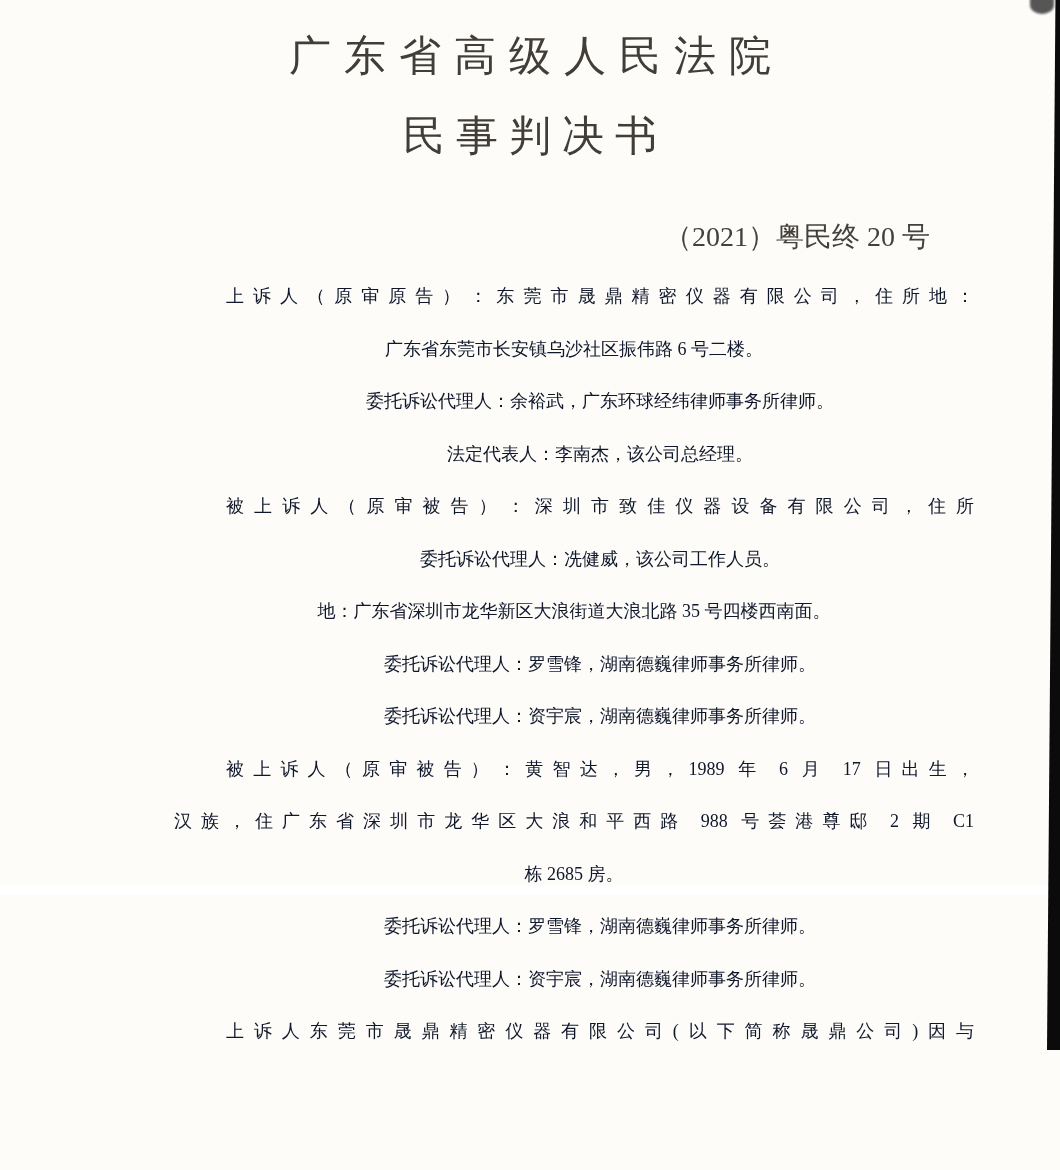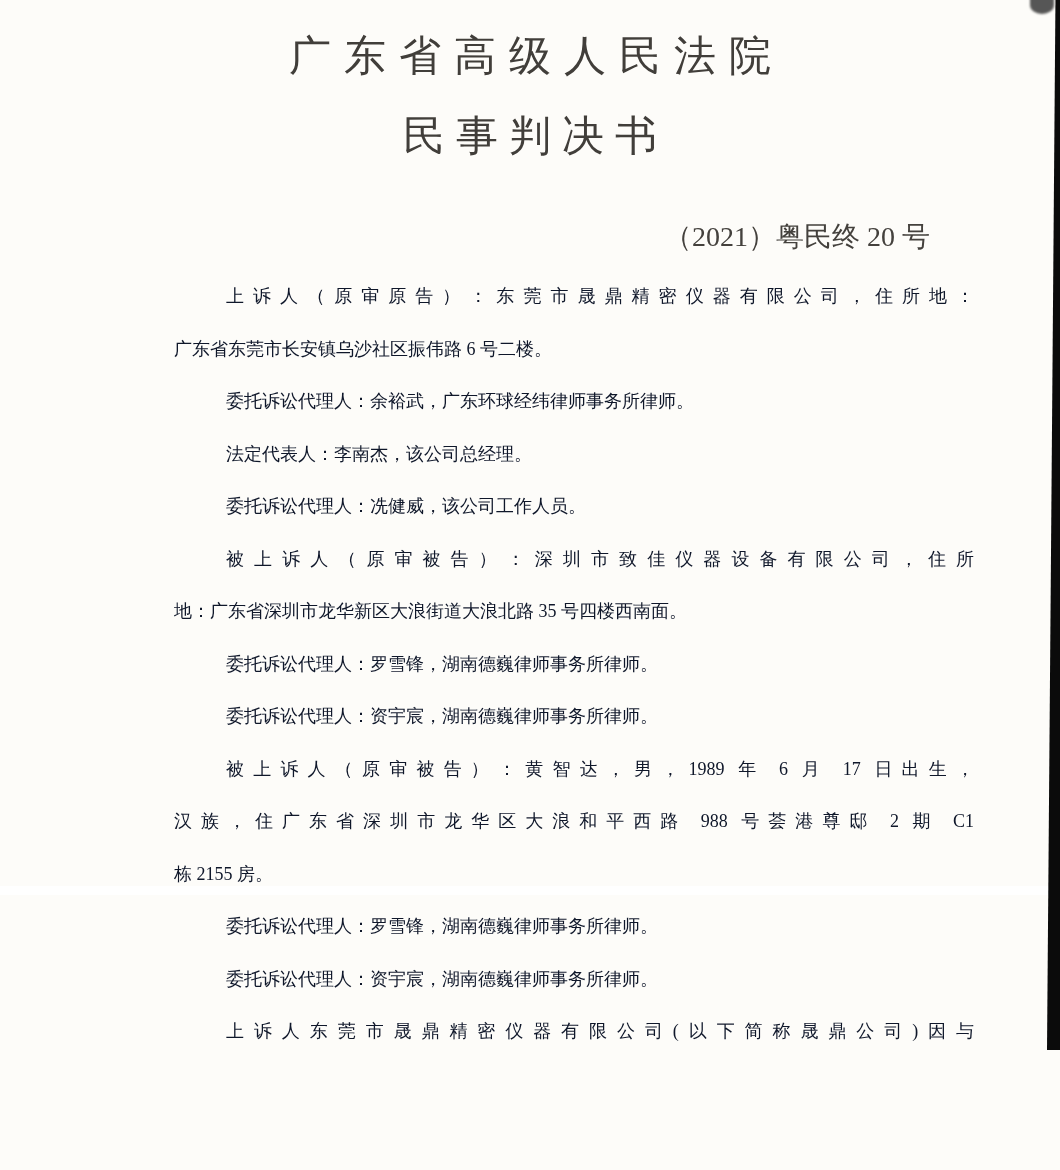--- a/index.html
+++ b/index.html
@@ -51,21 +51,21 @@
   .doc-body {
     position: absolute;
     top: 270px;
     left: 130px;
     width: 800px;
     font-size: 18px;
     line-height: 52.5px;
     color: #0f172a;
     margin-left: 44px;
   }
-  .line { text-align: left; }
+  .line { text-align: center; }
   .line.indent { text-indent: 52px; }
   .line.justify { text-align: justify; text-align-last: justify; }
   .page-number {
     position: absolute;
     top: 1120px;
     left: 905px;
     font-size: 26px;
     color: #6b6864;
   }
   .scan-band {
@@ -119,28 +119,28 @@
 
   <div class="doc-type">民事判决书</div>
 
   <div class="case-number">（2021）粤民终 20 号</div>
 
   <div class="doc-body">
       <div class="line indent justify">上诉人（原审原告）：东莞市晟鼎精密仪器有限公司，住所地：</div>
       <div class="line">广东省东莞市长安镇乌沙社区振伟路 6 号二楼。</div>
       <div class="line indent">委托诉讼代理人：余裕武，广东环球经纬律师事务所律师。</div>
       <div class="line indent">法定代表人：李南杰，该公司总经理。</div>
+      <div class="line indent justify">被上诉人（原审被告）：深圳市致佳仪器设备有限公司，住所</div>
       <div class="line indent">委托诉讼代理人：冼健威，该公司工作人员。</div>
-      <div class="line indent justify">被上诉人（原审被告）：深圳市致佳仪器设备有限公司，住所</div>
       <div class="line">地：广东省深圳市龙华新区大浪街道大浪北路 35 号四楼西南面。</div>
       <div class="line indent">委托诉讼代理人：罗雪锋，湖南德巍律师事务所律师。</div>
       <div class="line indent">委托诉讼代理人：资宇宸，湖南德巍律师事务所律师。</div>
       <div class="line indent justify">被上诉人（原审被告）：黄智达，男，1989 年 6 月 17 日出生，</div>
       <div class="line justify">汉族，住广东省深圳市龙华区大浪和平西路 988 号荟港尊邸 2 期 C1</div>
-      <div class="line">栋 2155 房。</div>
+      <div class="line">栋 2685 房。</div>
       <div class="line indent">委托诉讼代理人：罗雪锋，湖南德巍律师事务所律师。</div>
       <div class="line indent">委托诉讼代理人：资宇宸，湖南德巍律师事务所律师。</div>
       <div class="line indent justify">上诉人东莞市晟鼎精密仪器有限公司(以下简称晟鼎公司)因与</div>
     </div>
 
   <div class="scan-band"></div>
 
   <div class="page-number">1</div>
 
   <div class="smudge-top"></div>

